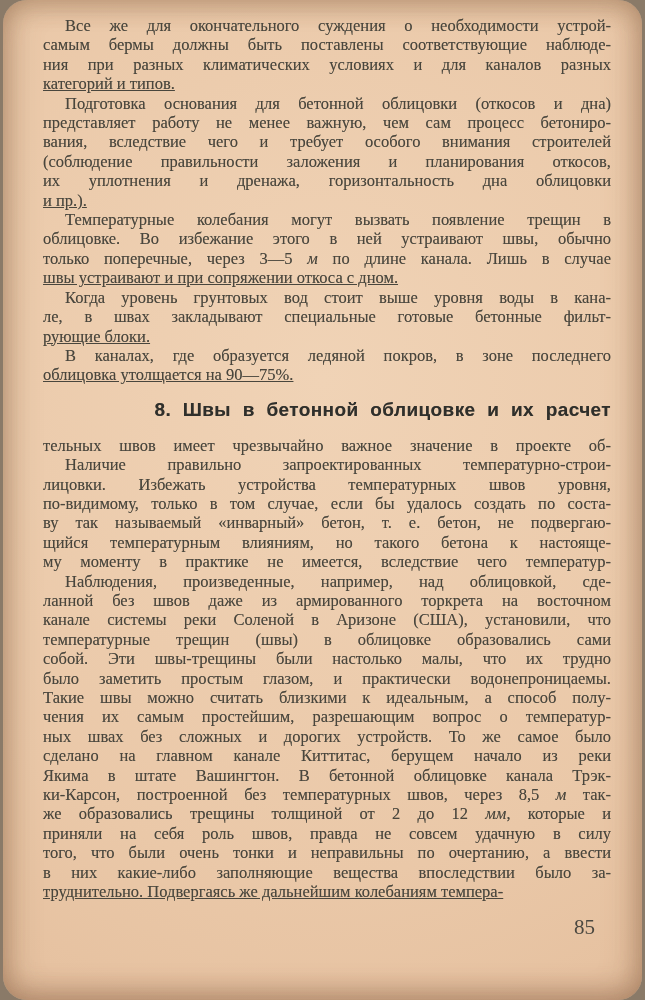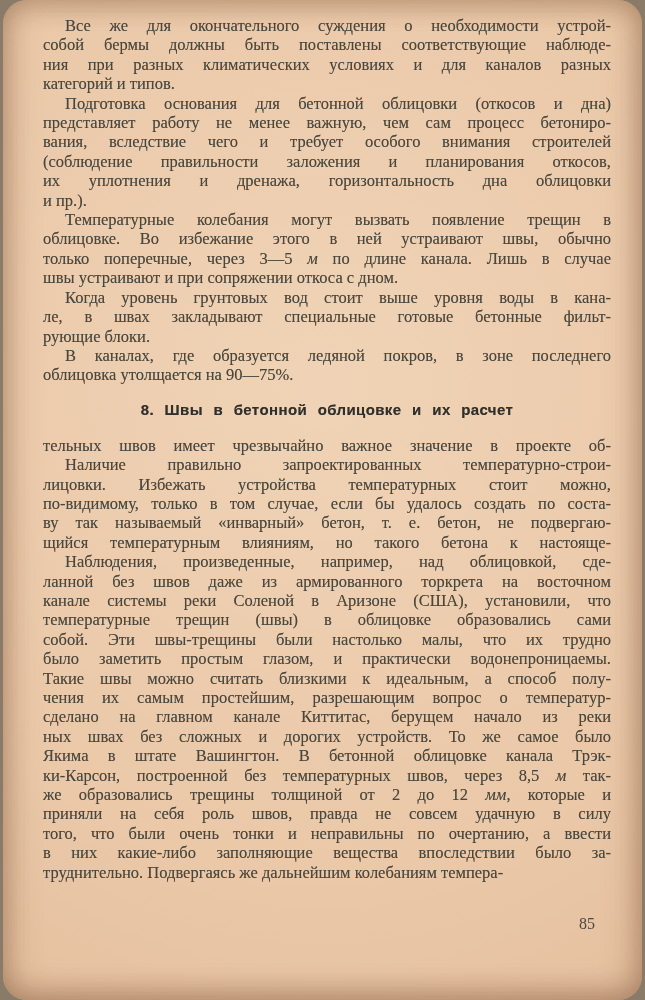--- a/index.html
+++ b/index.html
@@ -42,53 +42,54 @@
     text-align: justify;
     text-align-last: justify;
     white-space: normal;
     text-shadow: 0 0 0.4px rgba(73, 70, 61, 0.45);
   }
   .line.first {
     text-indent: 22px;
   }
   .line.para-end {
     text-align-last: left;
+    text-decoration: underline;
   }
   .line i {
     font-style: italic;
   }
   .section-heading {
     font-family: "Liberation Sans", "DejaVu Sans", sans-serif;
     font-weight: bold;
-    font-size: 15px;
+    font-size: 19px;
     line-height: 20px;
     color: #2f2f2b;
-    text-align: center;
+    text-align: right;
     word-spacing: 6px;
     letter-spacing: 0.4px;
     margin: 15px 0 16px 0;
     text-shadow: 0 0 0.5px rgba(47, 47, 43, 0.5);
   }
   .page-number {
     position: absolute;
     top: 915px;
     right: 47px;
     font-family: "Liberation Serif", "DejaVu Serif", serif;
-    font-size: 16px;
+    font-size: 21px;
     color: #4b4840;
   }
 </style>
 </head>
 <body>
 
 <div class="scan-page">
   <div class="text-block" id="text-block">
       <div class="para">
         <div class="line first"><span>Все же для окончательного суждения о необходимости устрой-</span></div>
-        <div class="line"><span>собой бермы должны быть поставлены соответствующие наблюде-</span></div>
+        <div class="line"><span>самым бермы должны быть поставлены соответствующие наблюде-</span></div>
         <div class="line"><span>ния при разных климатических условиях и для каналов разных</span></div>
         <div class="line para-end"><span>категорий и типов.</span></div>
       </div>
       <div class="para">
         <div class="line first"><span>Подготовка основания для бетонной облицовки (откосов и дна)</span></div>
         <div class="line"><span>представляет работу не менее важную, чем сам процесс бетониро-</span></div>
         <div class="line"><span>вания, вследствие чего и требует особого внимания строителей</span></div>
         <div class="line"><span>(соблюдение правильности заложения и планирования откосов,</span></div>
         <div class="line"><span>их уплотнения и дренажа, горизонтальность дна облицовки</span></div>
         <div class="line para-end"><span>и пр.).</span></div>
@@ -105,36 +106,37 @@
         <div class="line para-end"><span>рующие блоки.</span></div>
       </div>
       <div class="para">
         <div class="line first"><span>В каналах, где образуется ледяной покров, в зоне последнего</span></div>
         <div class="line para-end"><span>облицовка утолщается на 90—75%.</span></div>
       </div>
       <div class="section-heading">8. Швы в бетонной облицовке и их расчет</div>
       <div class="para">
         <div class="line"><span>тельных швов имеет чрезвычайно важное значение в проекте об-</span></div>
         <div class="line first"><span>Наличие правильно запроектированных температурно-строи-</span></div>
-        <div class="line"><span>лицовки. Избежать устройства температурных стоит можно,</span></div>
+        <div class="line"><span>лицовки. Избежать устройства температурных швов уровня,</span></div>
         <div class="line"><span>по-видимому, только в том случае, если бы удалось создать по соста-</span></div>
         <div class="line"><span>ву так называемый «инварный» бетон, т. е. бетон, не подвергаю-</span></div>
         <div class="line"><span>щийся температурным влияниям, но такого бетона к настояще-</span></div>
+        <div class="line"><span>му моменту в практике не имеется, вследствие чего температур-</span></div>
       </div>
       <div class="para">
         <div class="line first"><span>Наблюдения, произведенные, например, над облицовкой, сде-</span></div>
         <div class="line"><span>ланной без швов даже из армированного торкрета на восточном</span></div>
         <div class="line"><span>канале системы реки Соленой в Аризоне (США), установили, что</span></div>
         <div class="line"><span>температурные трещин (швы) в облицовке образовались сами</span></div>
         <div class="line"><span>собой. Эти швы-трещины были настолько малы, что их трудно</span></div>
         <div class="line"><span>было заметить простым глазом, и практически водонепроницаемы.</span></div>
         <div class="line"><span>Такие швы можно считать близкими к идеальным, а способ полу-</span></div>
         <div class="line"><span>чения их самым простейшим, разрешающим вопрос о температур-</span></div>
+        <div class="line"><span>ных швах без сложных и дорогих устройств. То же самое было</span></div>
         <div class="line"><span>сделано на главном канале Киттитас, берущем начало из реки</span></div>
-        <div class="line"><span>ных швах без сложных и дорогих устройств. То же самое было</span></div>
         <div class="line"><span>Якима в штате Вашингтон. В бетонной облицовке канала Трэк-</span></div>
         <div class="line"><span>ки-Карсон, построенной без температурных швов, через 8,5 </span><i>м</i><span> так-</span></div>
         <div class="line"><span>же образовались трещины толщиной от 2 до 12 </span><i>мм</i><span>, которые и</span></div>
         <div class="line"><span>приняли на себя роль швов, правда не совсем удачную в силу</span></div>
         <div class="line"><span>того, что были очень тонки и неправильны по очертанию, а ввести</span></div>
         <div class="line"><span>в них какие-либо заполняющие вещества впоследствии было за-</span></div>
         <div class="line para-end"><span>труднительно. Подвергаясь же дальнейшим колебаниям темпера-</span></div>
       </div>
     </div>
   <div class="page-number">85</div>

